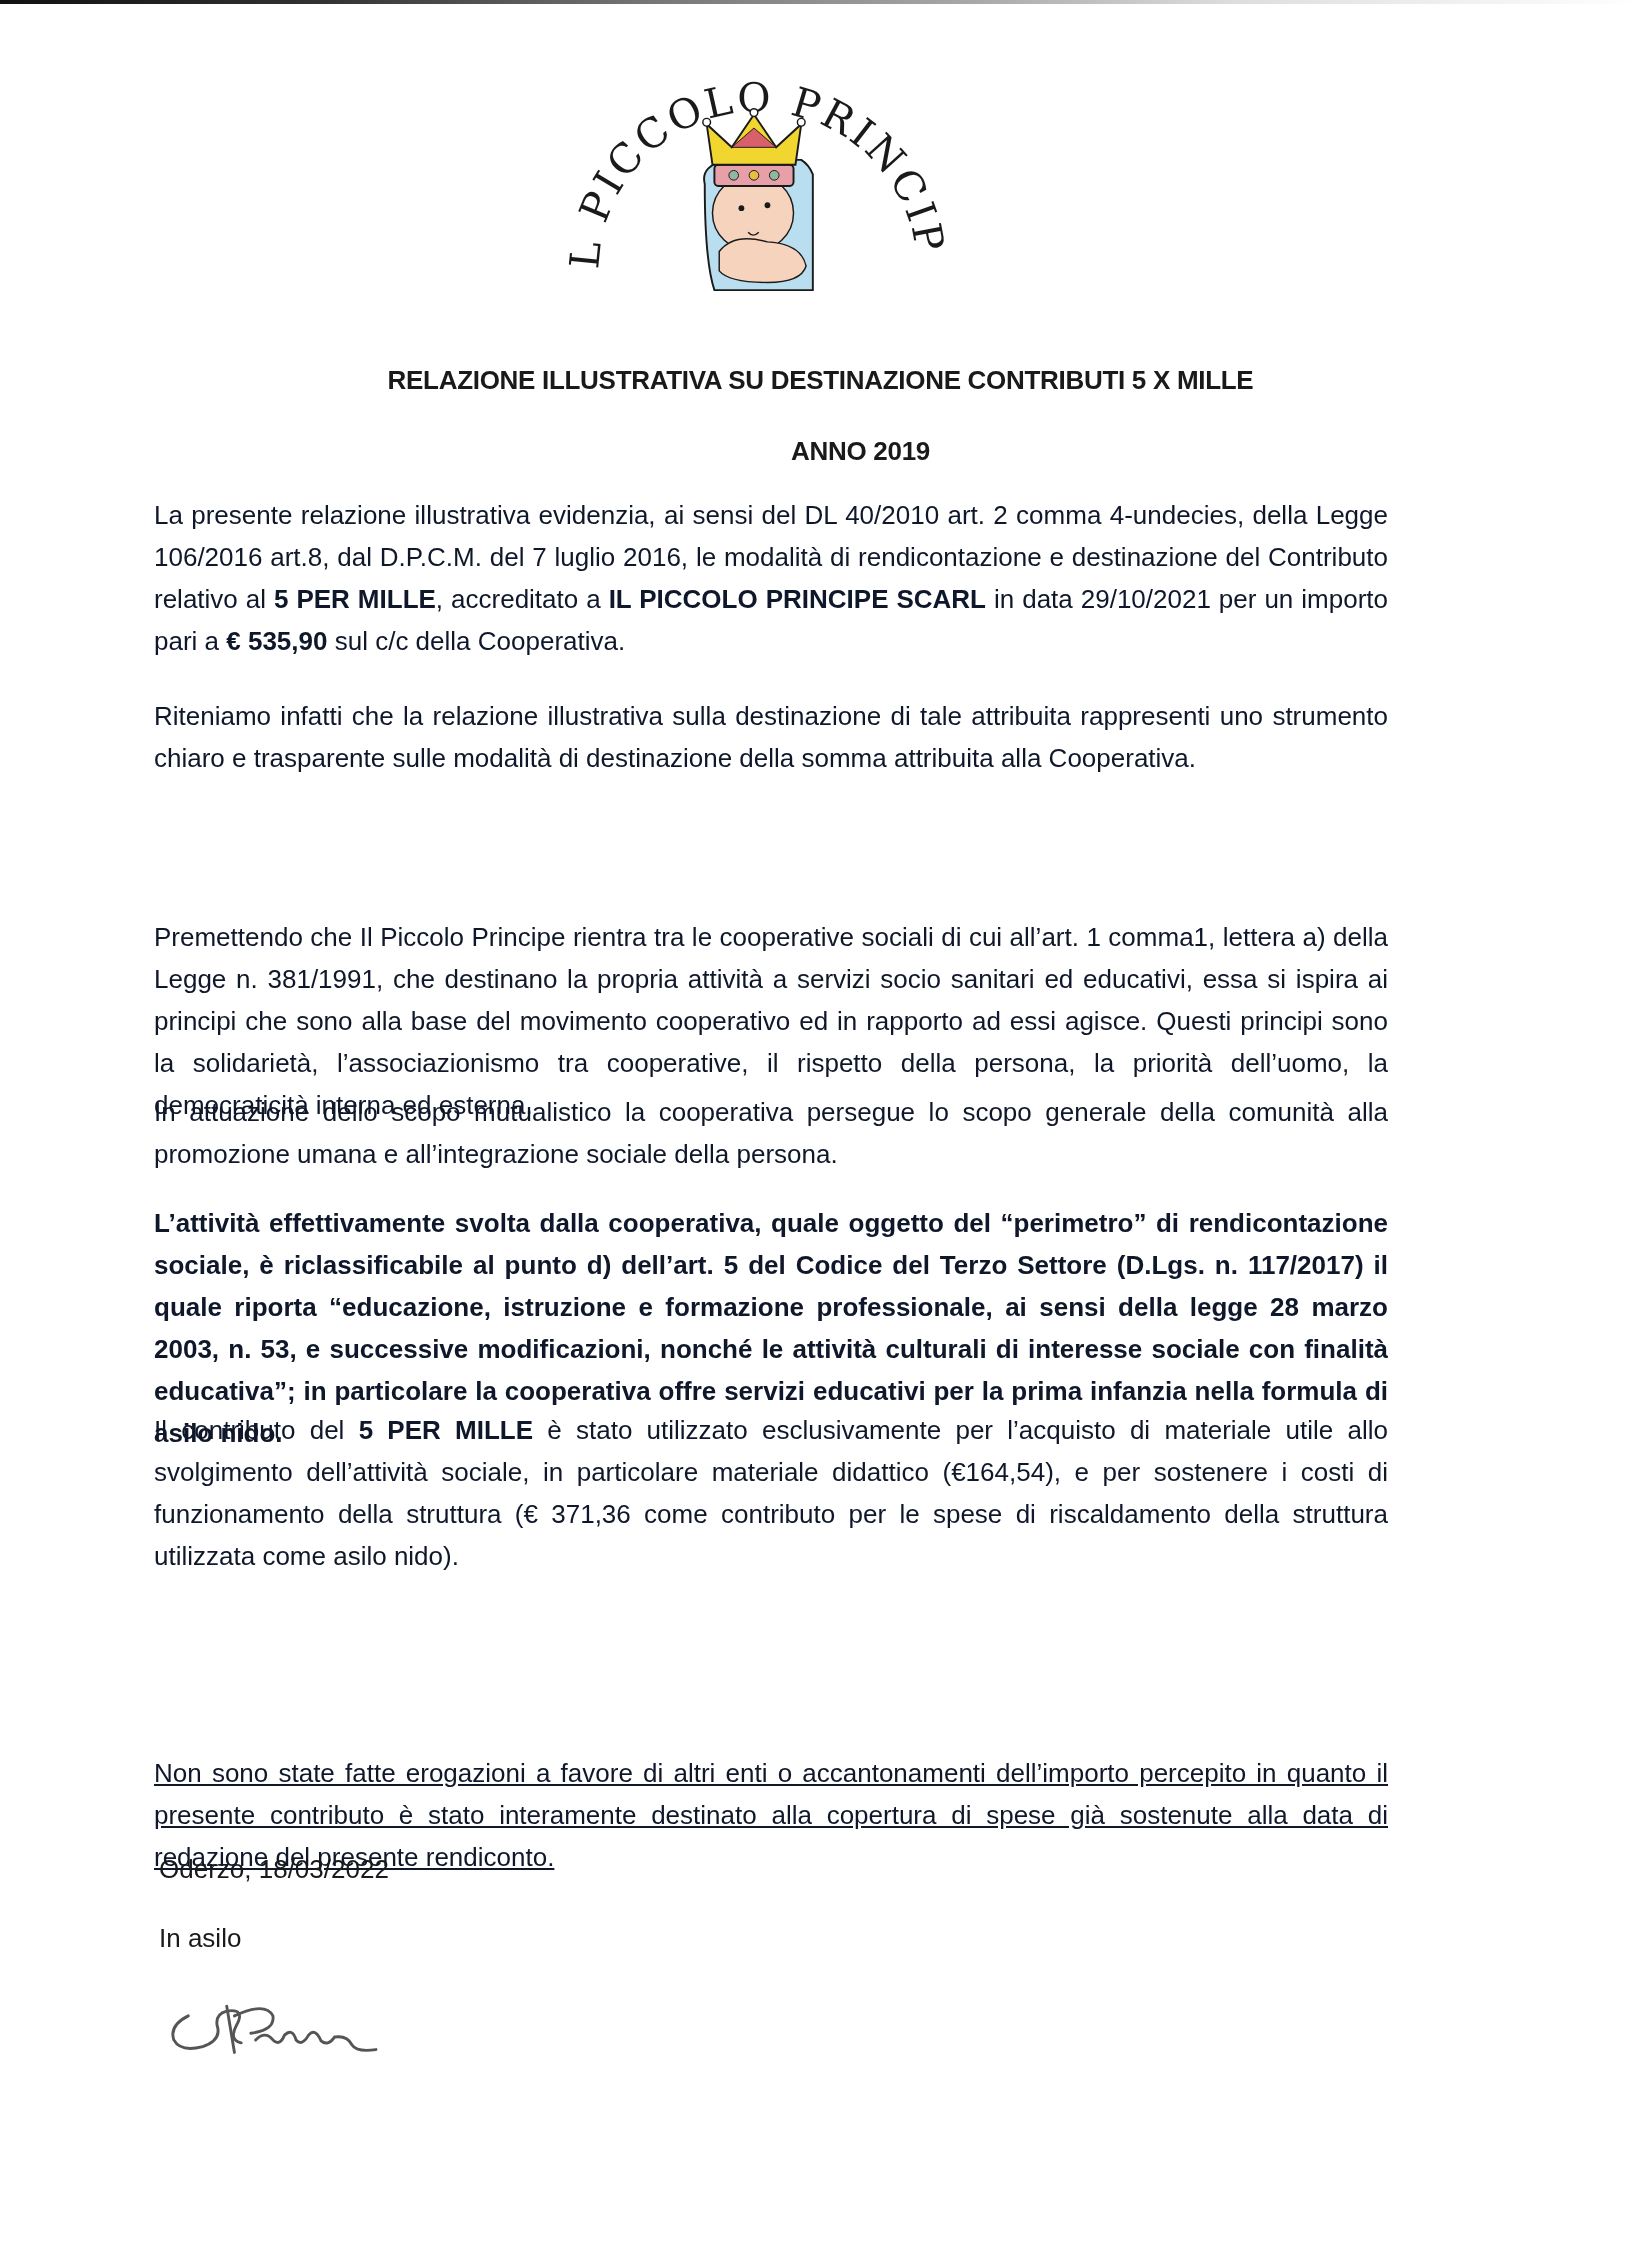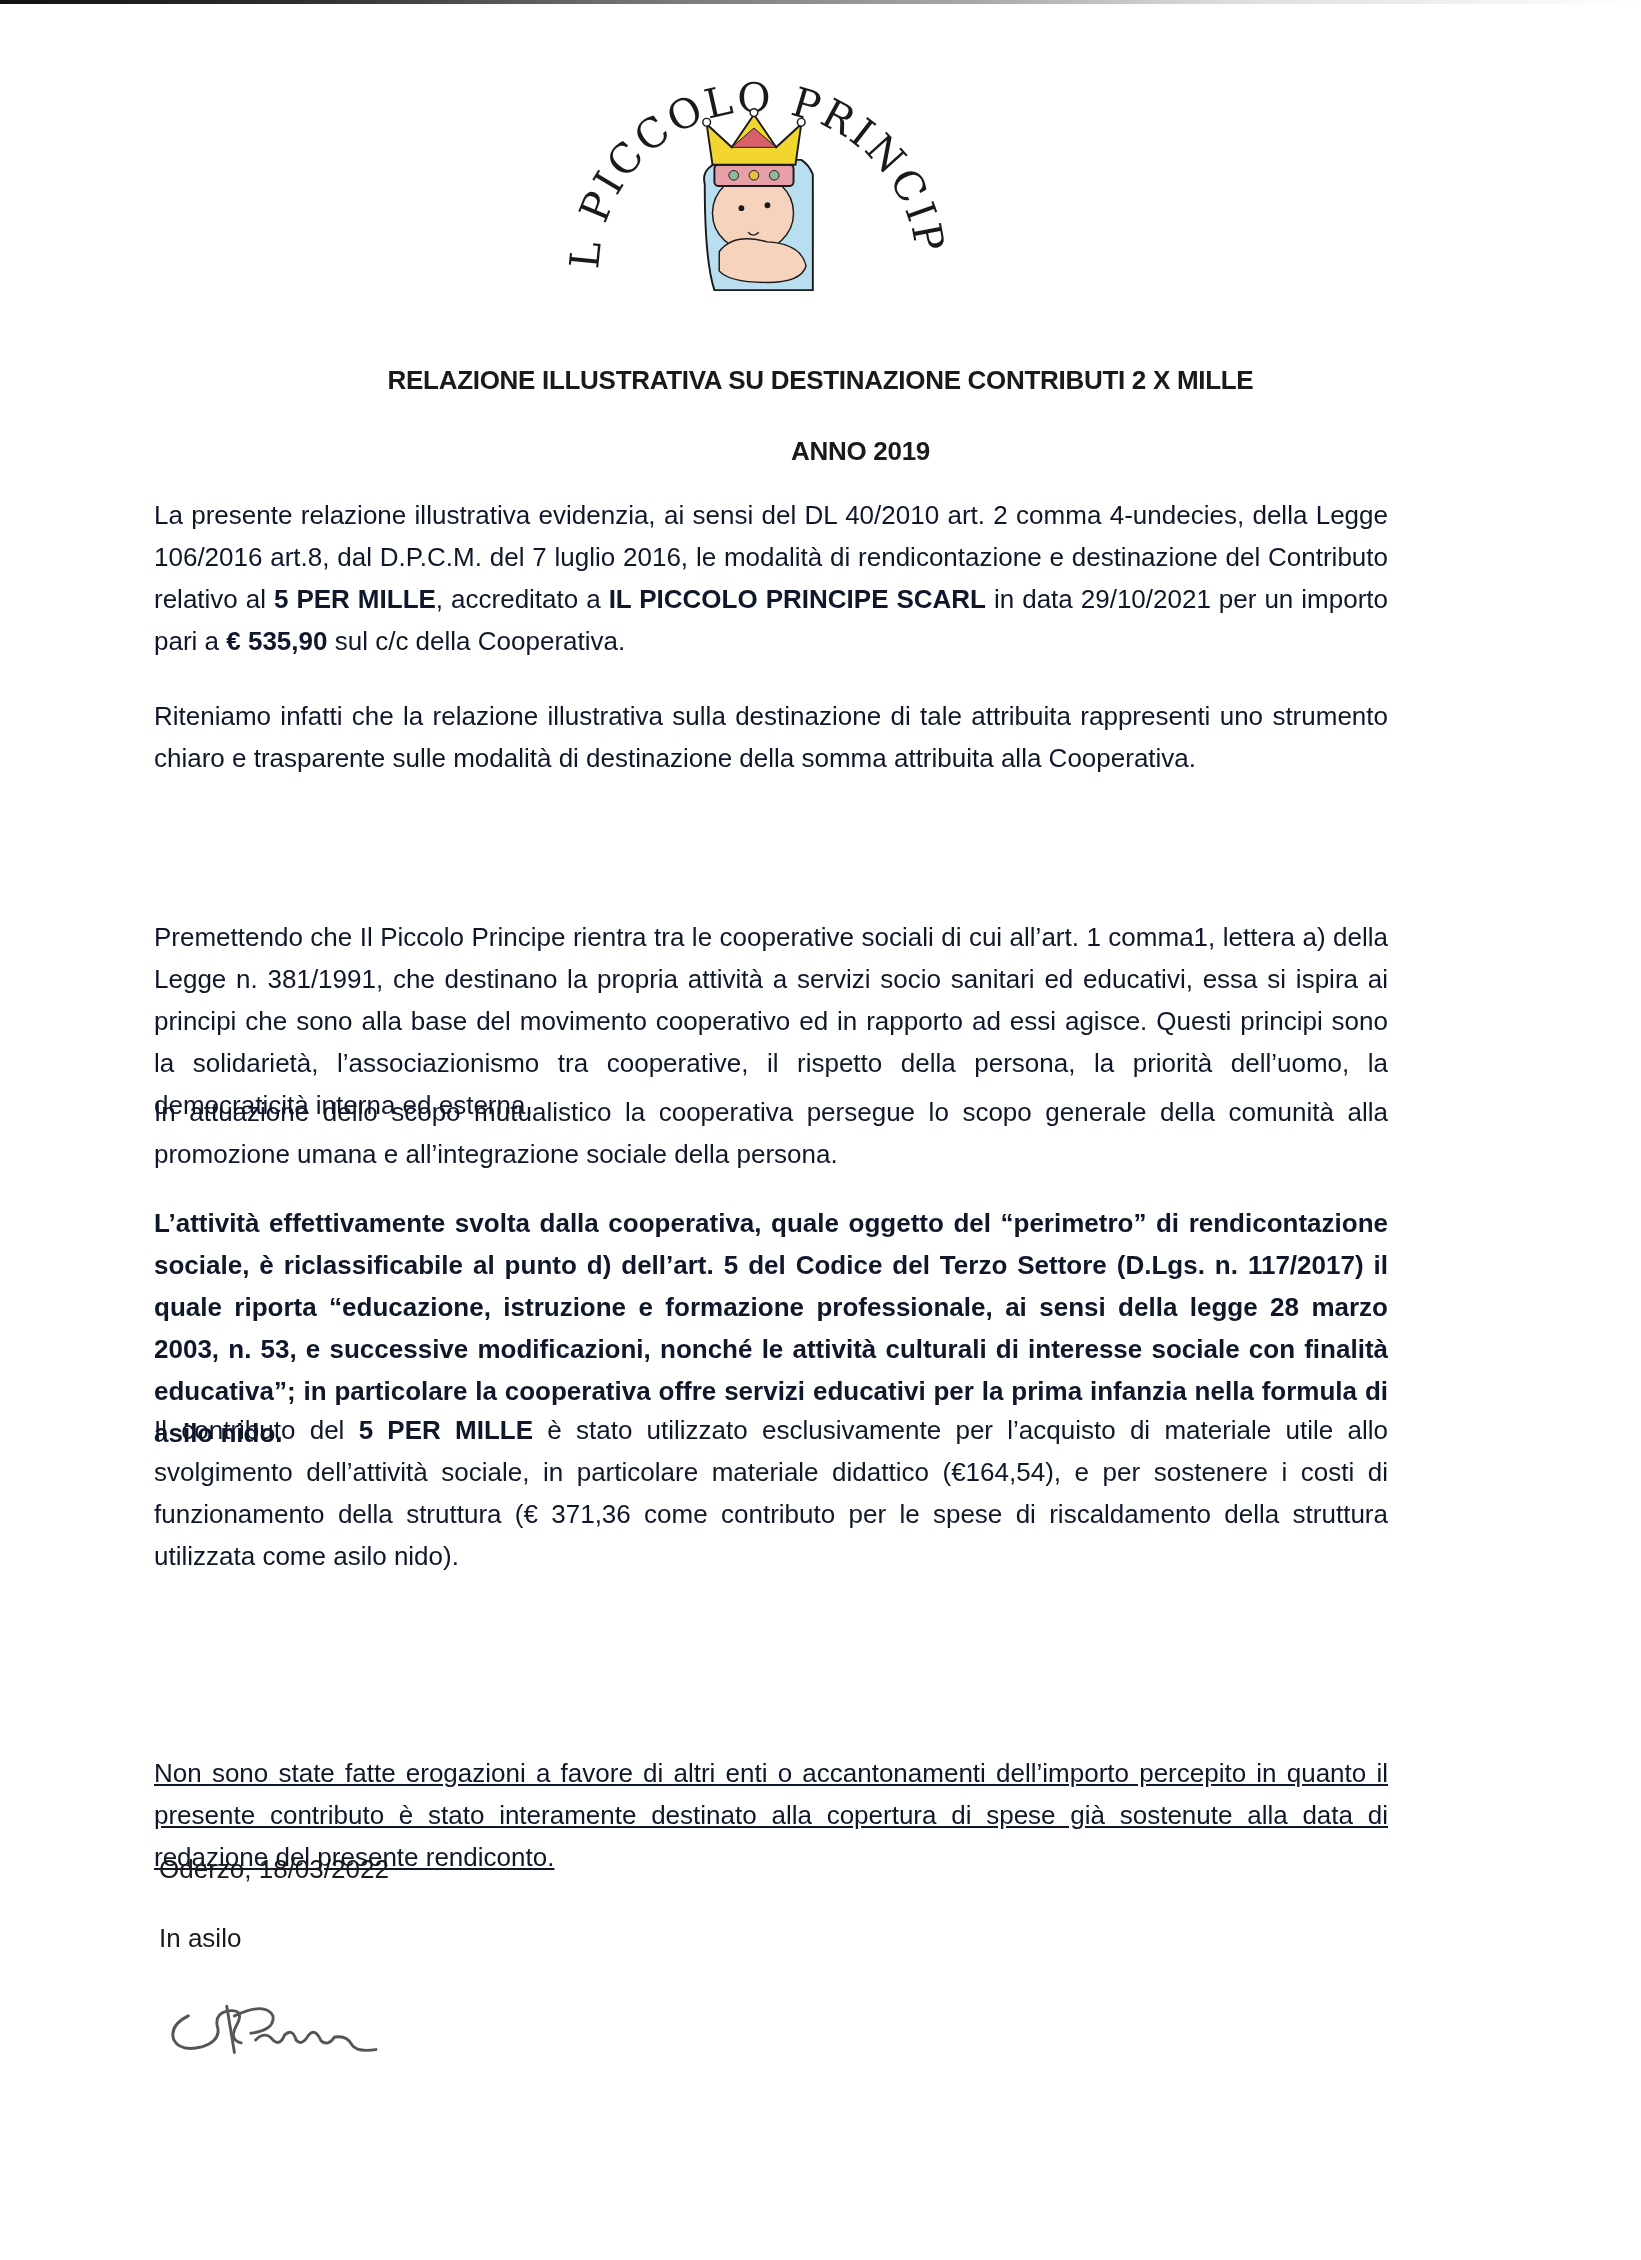--- a/index.html
+++ b/index.html
@@ -70,21 +70,21 @@
     <circle cx="222" cy="111" r="5" fill="#8fb8a0" stroke="#1a1a1a" stroke-width="1"></circle>
 
     <path d="M158 100 L152 58 L178 82 L201 48 L224 82 L250 58 L244 100 Z" fill="#f2d630" stroke="#1a1a1a" stroke-width="2"></path>
     <path d="M178 82 L201 62 L224 82 Z" fill="#d9606a" stroke="#1a1a1a" stroke-width="1"></path>
     <circle cx="152" cy="56" r="4" fill="#fff" stroke="#1a1a1a" stroke-width="1.5"></circle>
     <circle cx="201" cy="46" r="4" fill="#fff" stroke="#1a1a1a" stroke-width="1.5"></circle>
     <circle cx="250" cy="56" r="4" fill="#fff" stroke="#1a1a1a" stroke-width="1.5"></circle>
   </svg>
 </div>
 
-<div class="heading title">RELAZIONE ILLUSTRATIVA SU DESTINAZIONE CONTRIBUTI 2 X MILLE</div>
+<div class="heading title">RELAZIONE ILLUSTRATIVA SU DESTINAZIONE CONTRIBUTI 5 X MILLE</div>
 <div class="heading year">ANNO 2019</div>
 
 <div class="body-text p1">
   <p><span>La presente relazione illustrativa evidenzia, ai sensi del DL 40/2010  art. 2 comma 4-undecies, della Legge 106/2016 art.8, dal D.P.C.M. del 7 luglio 2016, le modalità di rendicontazione e destinazione del Contributo relativo al </span><b>5 PER MILLE</b><span>, accreditato a </span><b>IL PICCOLO PRINCIPE SCARL</b><span> in data 29/10/2021 per un importo pari a </span><b>€ 535,90</b><span> sul c/c della Cooperativa.</span></p>
 </div>
 
 <div class="body-text p2">
   <p>Riteniamo infatti che la relazione illustrativa sulla destinazione di tale attribuita rappresenti uno strumento chiaro e trasparente sulle modalità di destinazione della somma attribuita alla Cooperativa.</p>
 </div>
 

